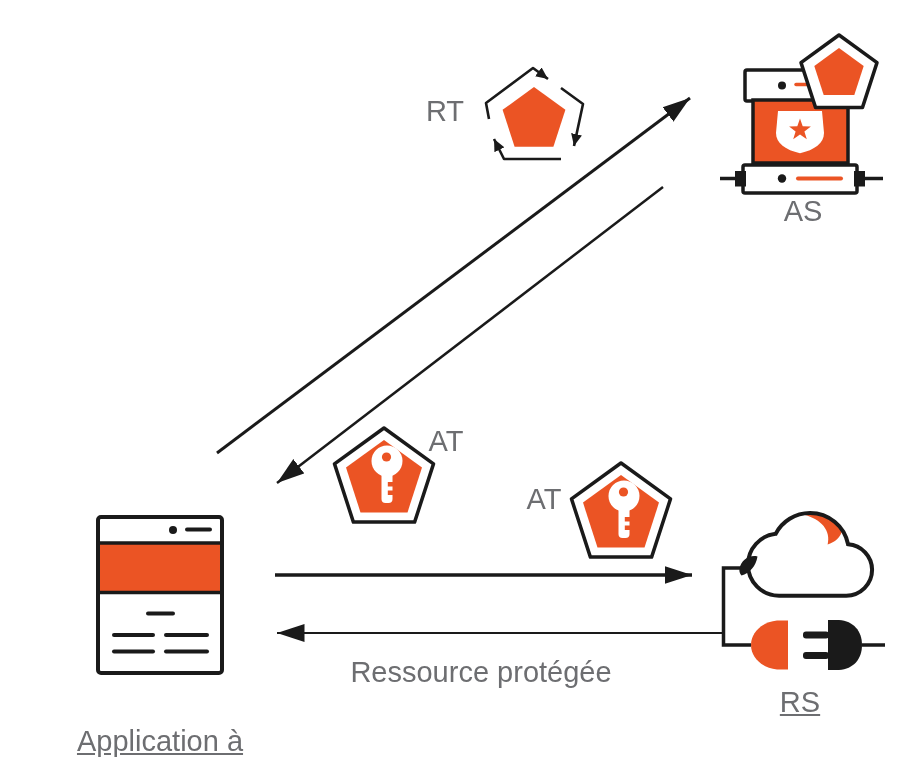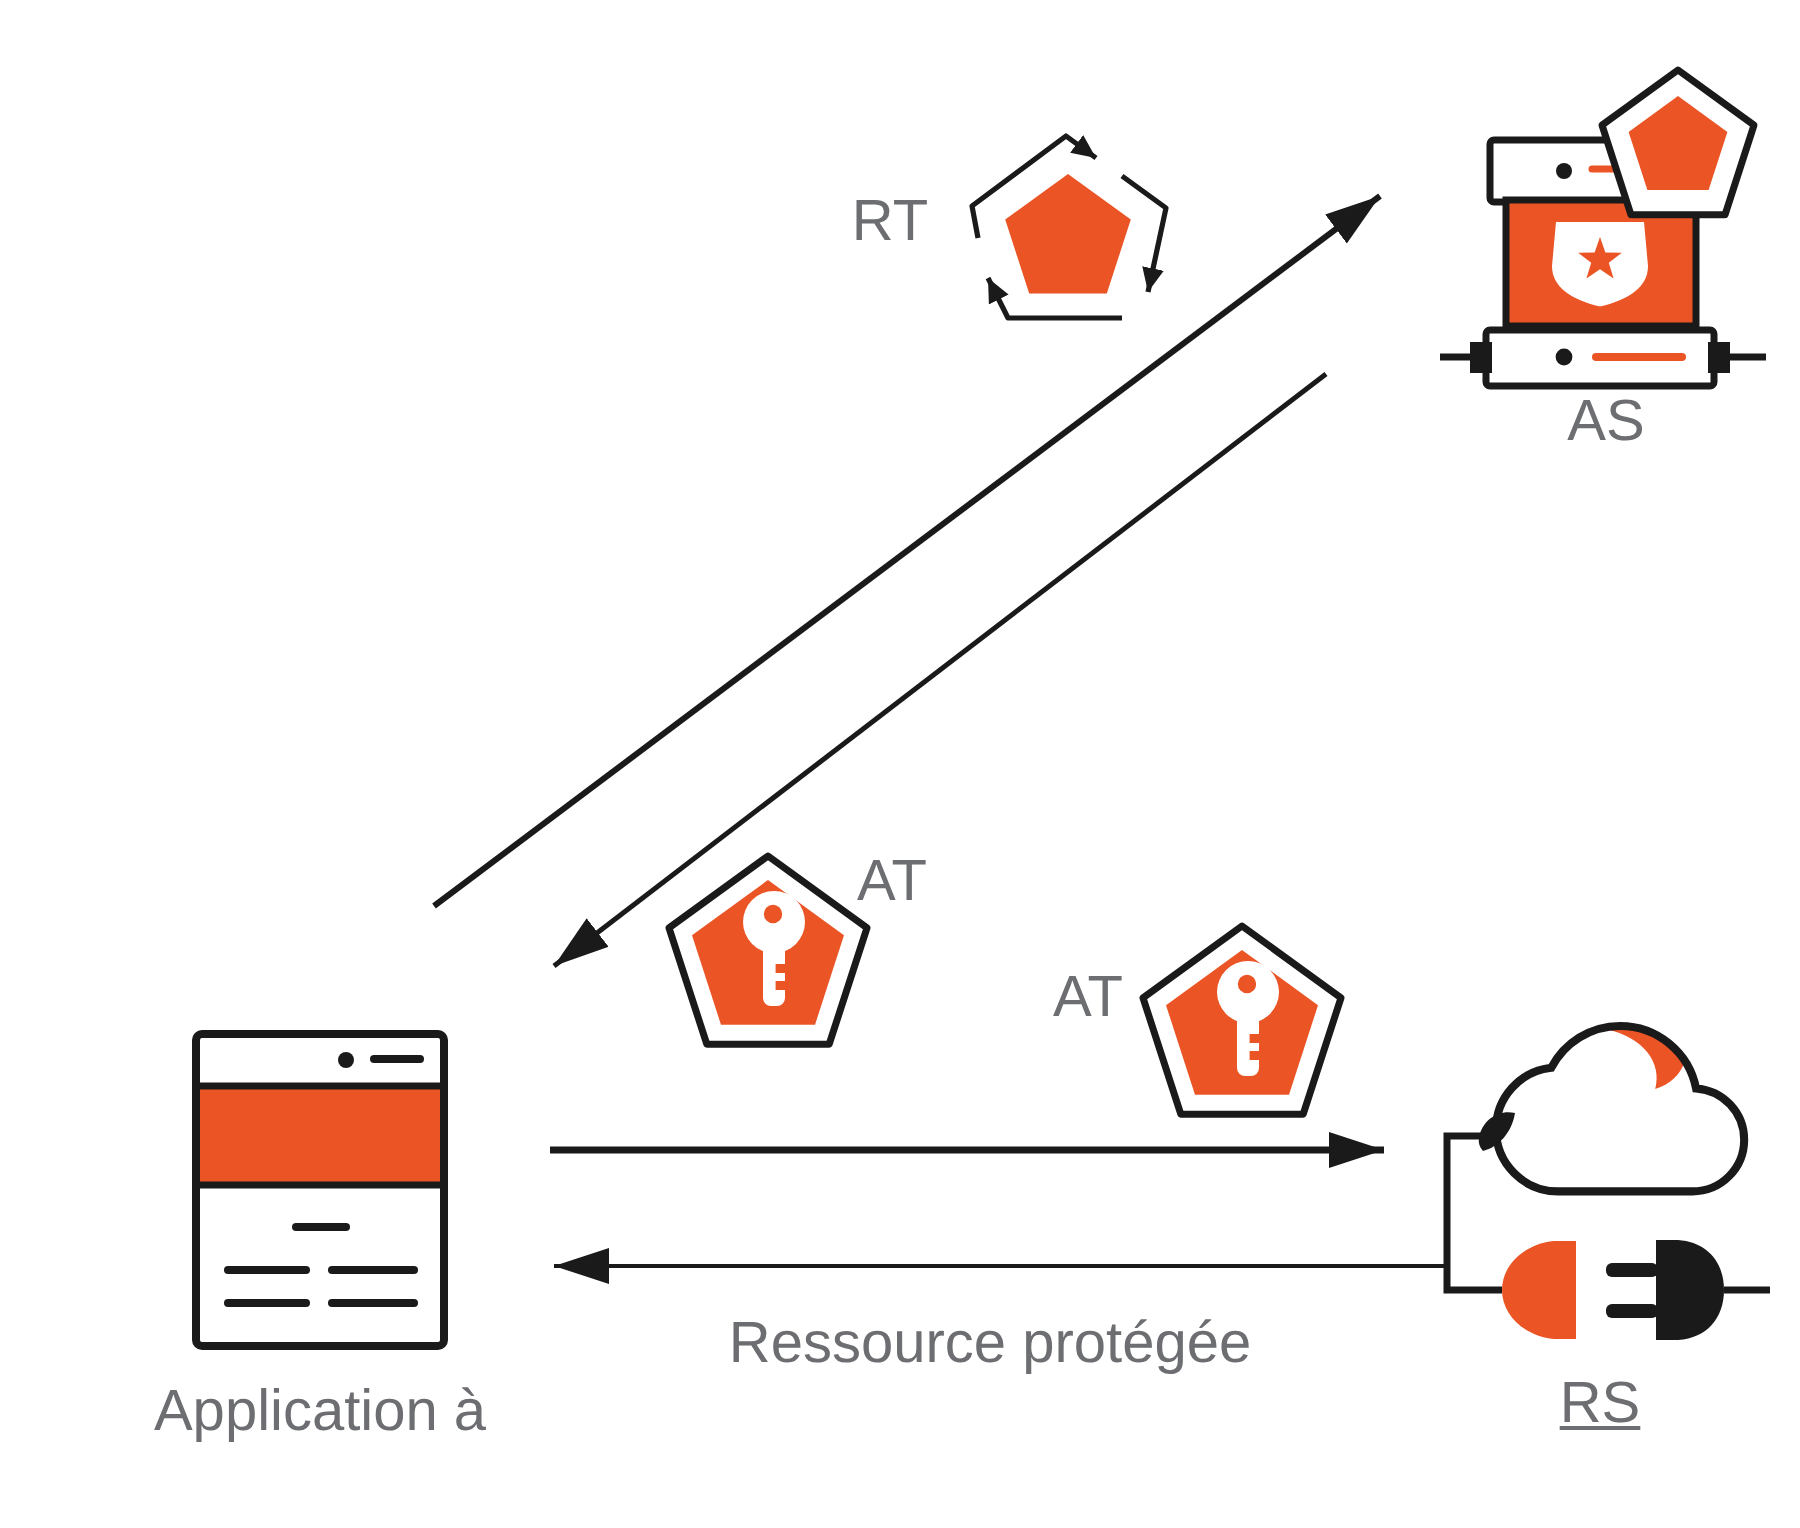--- a/index.html
+++ b/index.html
@@ -155,19 +155,19 @@
   <div class="label" style="left:405px; top:96px;">RT</div>
 
   <div class="label" style="left:406px; top:426px;">AT</div>
 
   <div class="label" style="left:504px; top:484px;">AT</div>
 
   <div class="label" style="left:763px; top:196px;">AS</div>
 
   <div class="label" style="left:760px; top:687px;text-decoration:underline;">RS</div>
 
-  <div class="label" style="left:455px; top:657px;">Ressource protégée</div>
+  <div class="label" style="left:441px; top:657px;">Ressource protégée</div>
 
-  <div class="label" style="left:120px; top:691px;">
+  <div class="label" style="left:120px; top:726px;text-decoration:underline;">
     <div>Application à</div>
   </div>
 
 </div>
 
 </body></html>

